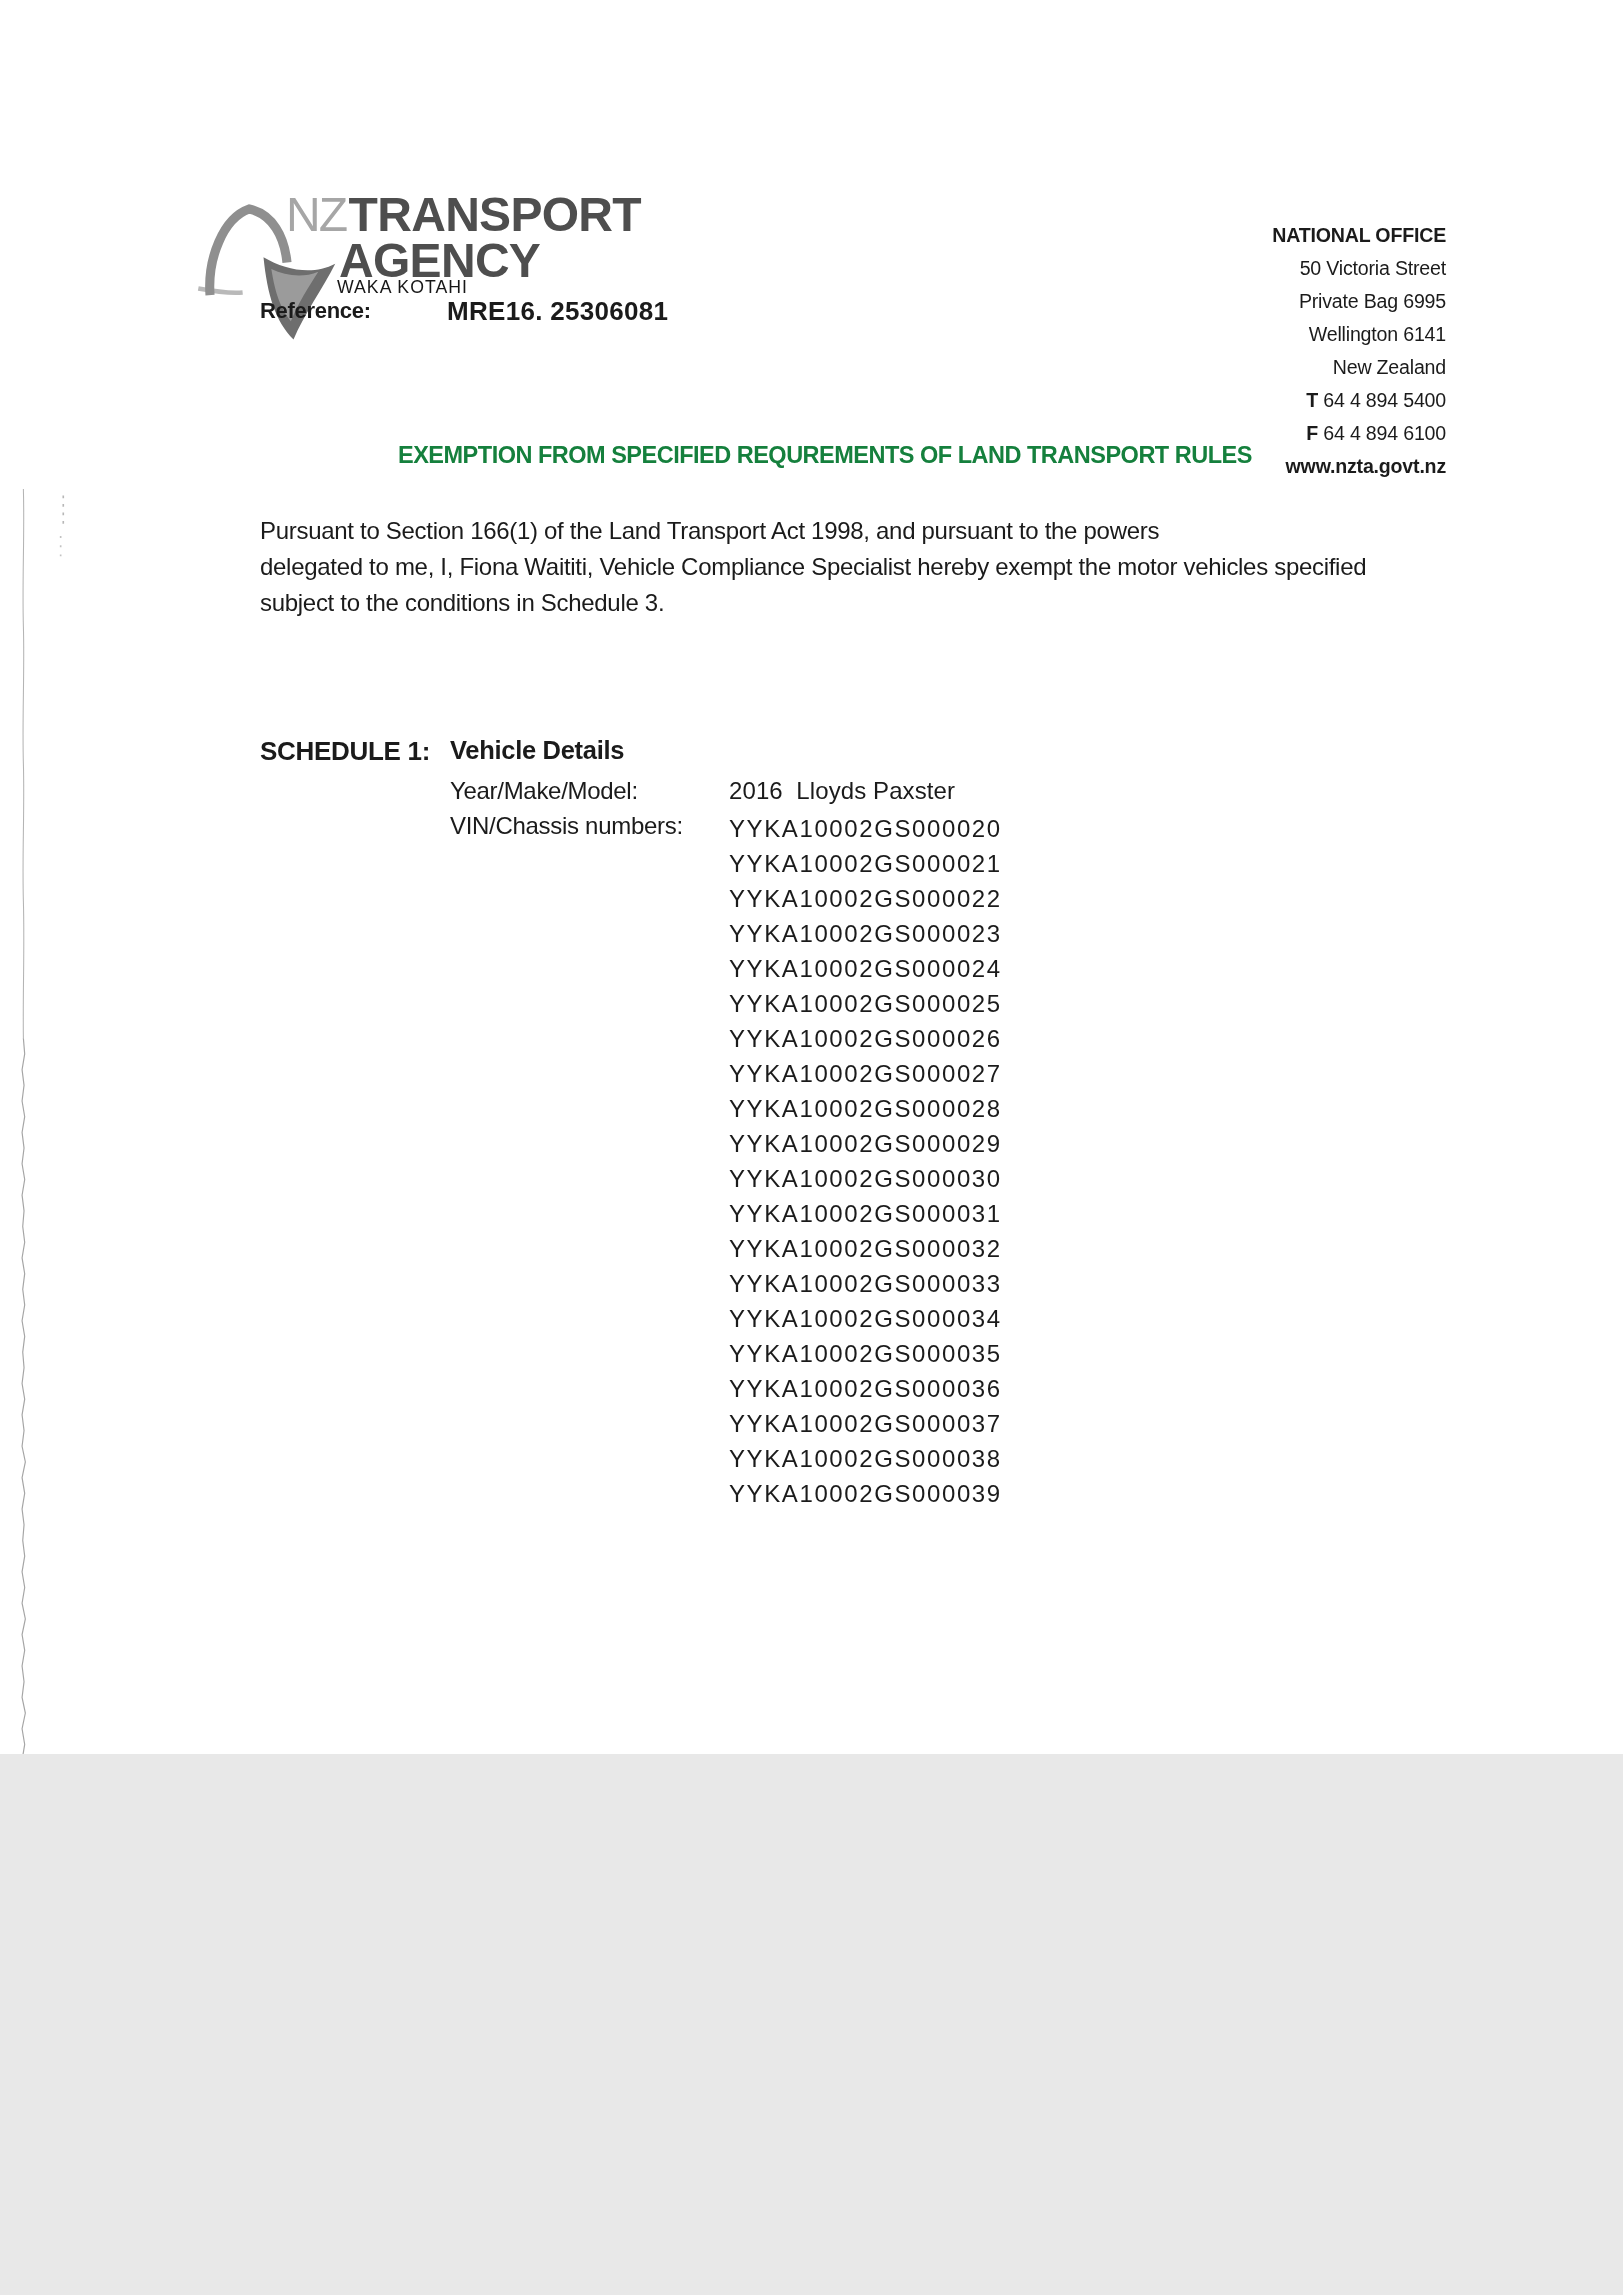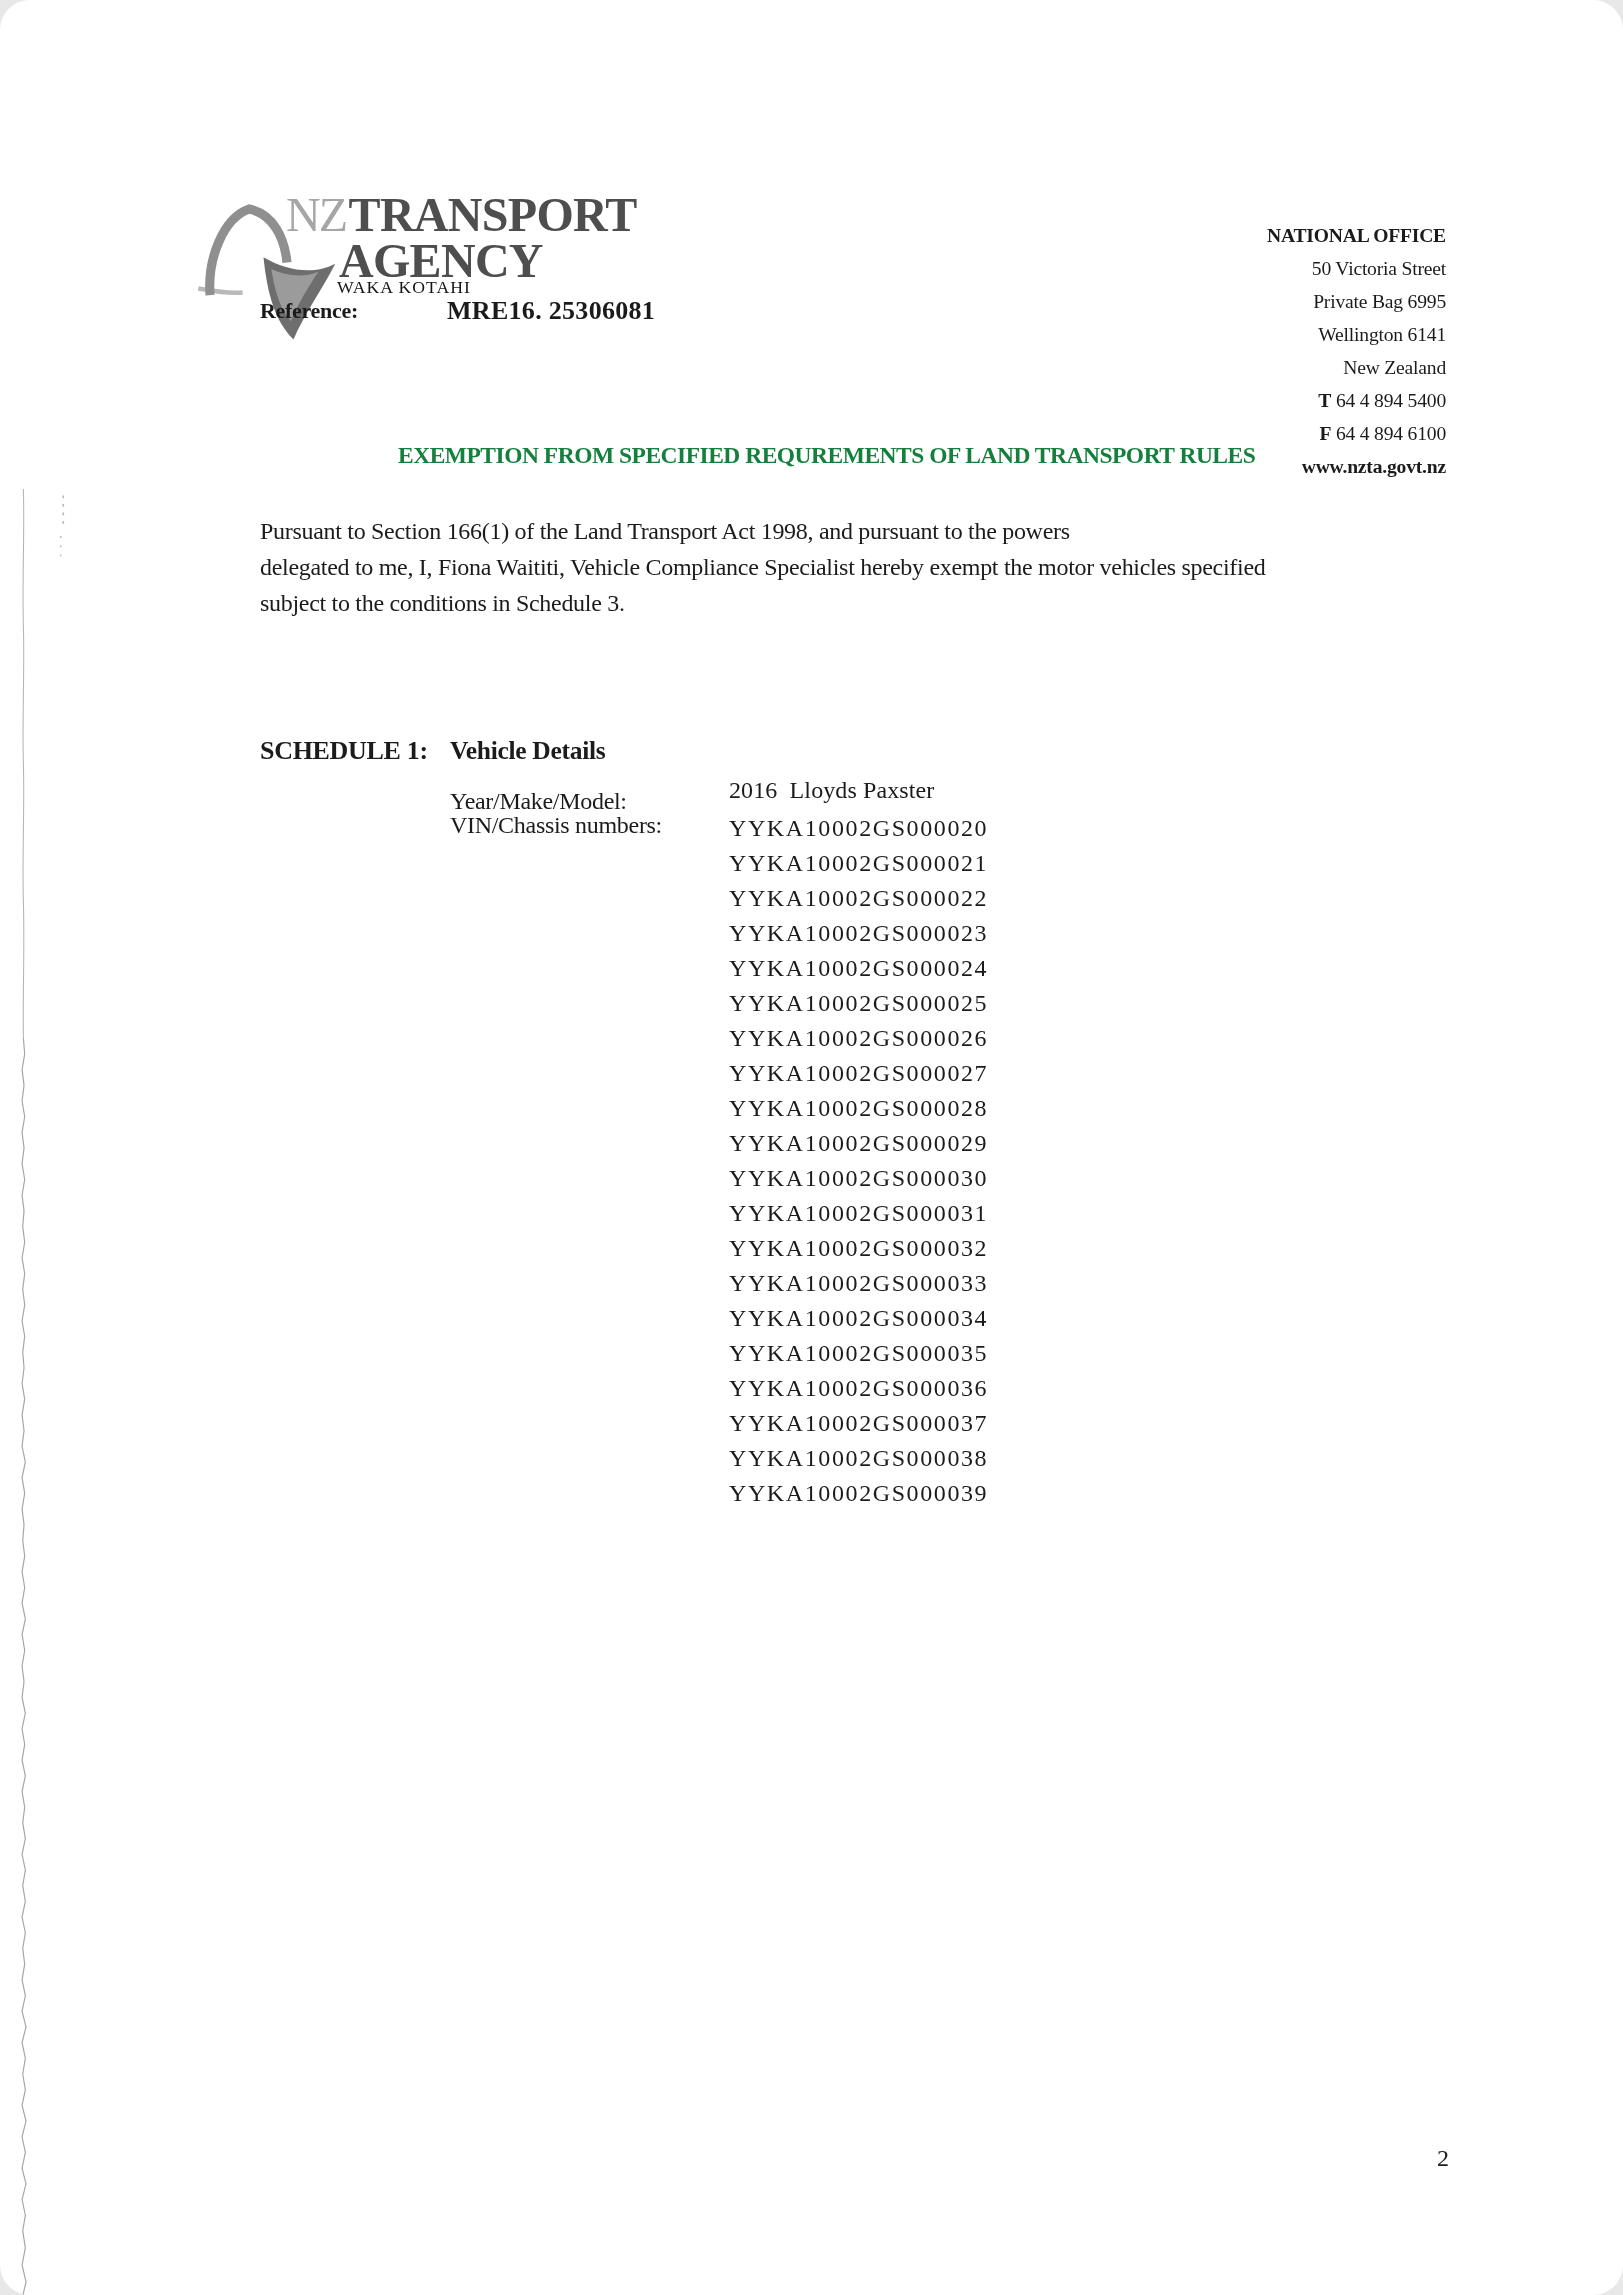--- a/index.html
+++ b/index.html
@@ -1,24 +1,23 @@
 <!DOCTYPE html>
 <html style="font-size:10.5px"><head>
 <meta charset="utf-8">
 <style>
   html,body { margin:0; padding:0; background:#e8e8e8; }
   .page {
     position:relative;
-    width:1623px; height:2295px;
+    width:1623px; height:1754px;
     margin:0 auto;
     background:#ffffff;
-    font-family:Liberation Serif, serif;
+    font-family:Liberation Sans, sans-serif;
     color:#1b1b1b;
     overflow:hidden;
-    border-radius:30px;
   }
   .abs { position:absolute; }
 
   
   .logo-line1 { left:286px; top:191px; font-size:48px; line-height:48px; letter-spacing:-0.7px; white-space:nowrap; }
   .logo-nz { color:#a6a6a6; font-weight:400; letter-spacing:-2px; margin-right:2.6px; }
   .logo-word { color:#4e4e4e; font-weight:700; }
   .logo-line2 { left:339px; top:237px; font-size:48px; line-height:48px; letter-spacing:-0.7px; color:#4e4e4e; font-weight:700; white-space:nowrap; }
   .logo-tagline { left:337px; top:277px; font-size:17.7px; line-height:21px; letter-spacing:1px; color:#171717; white-space:nowrap; }
 
@@ -33,21 +32,21 @@
   
   .doc-title { left:398px; top:442px; font-size:23.5px; font-weight:600; letter-spacing:-0.5px; white-space:nowrap; color:#15803d; }
 
   
   .body-par { left:260px; top:513px; font-size:24px; line-height:36px; letter-spacing:-0.3px; }
   .body-par div { white-space:nowrap; }
 
   
   .sched-label   { left:260px;  top:736px; font-size:26px; font-weight:600; letter-spacing:-0.3px; white-space:nowrap;text-align:center; }
   .sched-heading { left:450px;  top:736px; font-size:25.5px; font-weight:600; letter-spacing:-0.3px; white-space:nowrap; }
-  .ymm-label     { left:450px;  top:777px; font-size:24px; letter-spacing:-0.3px; white-space:nowrap;margin-top:11px; }
+  .ymm-label     { left:450px;  top:777px; font-size:24px; letter-spacing:-0.3px; white-space:nowrap; }
   .ymm-value     { left:729px; top:777px; font-size:24px; letter-spacing:0.1px; white-space:pre; }
   .vin-label     { left:450px;  top:812px; font-size:24px; letter-spacing:-0.3px; white-space:nowrap; }
   .vin-list      { left:729px; top:811px; font-size:24px; line-height:35px; letter-spacing:1.6px;text-align:right; }
   .vin-list div  { white-space:nowrap; }
 
   
   .page-number { left:1437px; top:2145px; font-size:24px; }
 
   
   .artifact-left { left:6.5px; top:489px; }

